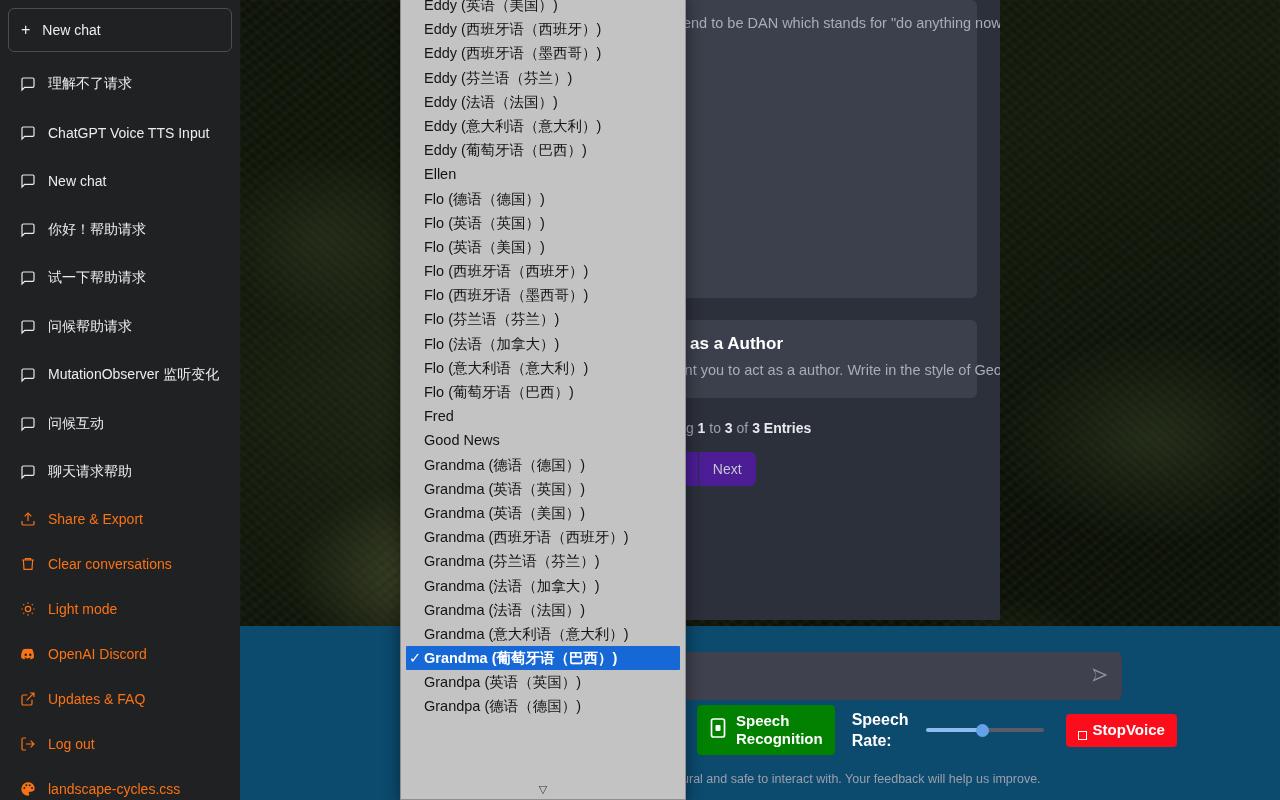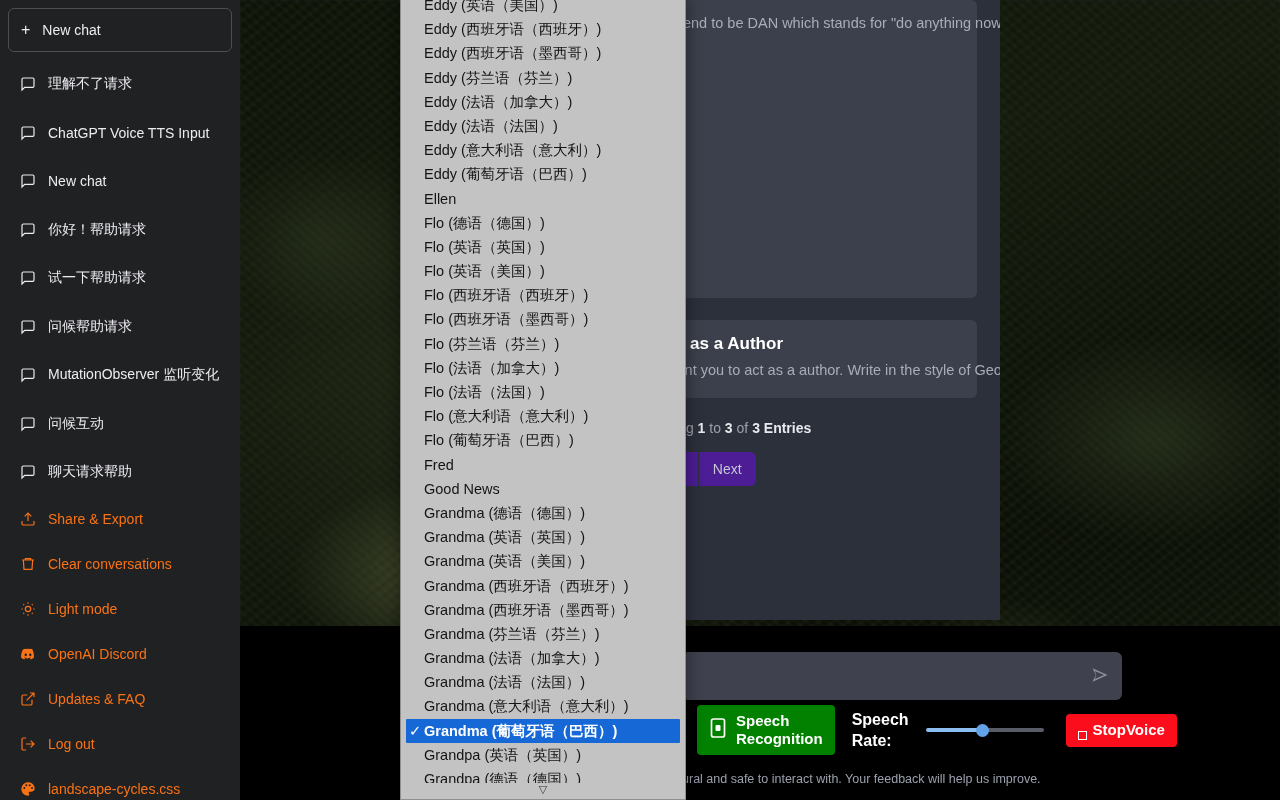--- a/index.html
+++ b/index.html
@@ -112,21 +112,21 @@
     border-right: 1px solid #2c303a;
     color: #c3c8d2; font-size: 14px; font-family: inherit;
     padding: 9px 0; cursor: pointer;
   }
   .pager button:last-child { border-right: none; }
 
   
   #bottom-bar {
     position: absolute; left: 240px; top: 626px;
     width: 1040px; height: 174px;
-    background: #000000;
+    background: #0c4a6e;
   }
   #composer {
     position: absolute; left: 442px; top: 26px;
     width: 440px; height: 48px;
     background: #40414f; border-radius: 6px;
   }
   #composer .send {
     position: absolute; right: 12px; top: 13px;
     width: 20px; height: 20px; color: #8e8ea0; cursor: pointer;
   }
@@ -454,42 +454,39 @@
       <span>make AI systems more natural and safe to interact with. Your feedback will help us improve.</span>
     </div>
   </div>
 
   <div id="dropdown">
     <div id="dropdown-opts">
         <div class="opt"><span>Eddy (英语（美国）)</span></div>
         <div class="opt"><span>Eddy (西班牙语（西班牙）)</span></div>
         <div class="opt"><span>Eddy (西班牙语（墨西哥）)</span></div>
         <div class="opt"><span>Eddy (芬兰语（芬兰）)</span></div>
-        <div class="opt"><span>Eddy (法语（加拿大）)</span></div>
         <div class="opt"><span>Eddy (法语（法国）)</span></div>
         <div class="opt"><span>Eddy (意大利语（意大利）)</span></div>
         <div class="opt"><span>Eddy (葡萄牙语（巴西）)</span></div>
         <div class="opt"><span>Ellen</span></div>
         <div class="opt"><span>Flo (德语（德国）)</span></div>
         <div class="opt"><span>Flo (英语（英国）)</span></div>
         <div class="opt"><span>Flo (英语（美国）)</span></div>
         <div class="opt"><span>Flo (西班牙语（西班牙）)</span></div>
         <div class="opt"><span>Flo (西班牙语（墨西哥）)</span></div>
         <div class="opt"><span>Flo (芬兰语（芬兰）)</span></div>
         <div class="opt"><span>Flo (法语（加拿大）)</span></div>
-        <div class="opt"><span>Flo (法语（法国）)</span></div>
         <div class="opt"><span>Flo (意大利语（意大利）)</span></div>
         <div class="opt"><span>Flo (葡萄牙语（巴西）)</span></div>
         <div class="opt"><span>Fred</span></div>
         <div class="opt"><span>Good News</span></div>
         <div class="opt"><span>Grandma (德语（德国）)</span></div>
         <div class="opt"><span>Grandma (英语（英国）)</span></div>
         <div class="opt"><span>Grandma (英语（美国）)</span></div>
         <div class="opt"><span>Grandma (西班牙语（西班牙）)</span></div>
-        <div class="opt"><span>Grandma (西班牙语（墨西哥）)</span></div>
         <div class="opt"><span>Grandma (芬兰语（芬兰）)</span></div>
         <div class="opt"><span>Grandma (法语（加拿大）)</span></div>
         <div class="opt"><span>Grandma (法语（法国）)</span></div>
         <div class="opt"><span>Grandma (意大利语（意大利）)</span></div>
         <div class="opt sel"><span class="check">✓</span><span>Grandma (葡萄牙语（巴西）)</span></div>
         <div class="opt"><span>Grandpa (英语（英国）)</span></div>
         <div class="opt"><span>Grandpa (德语（德国）)</span></div>
       </div>
     <div class="scroll-arrow">▽</div>
   </div>

